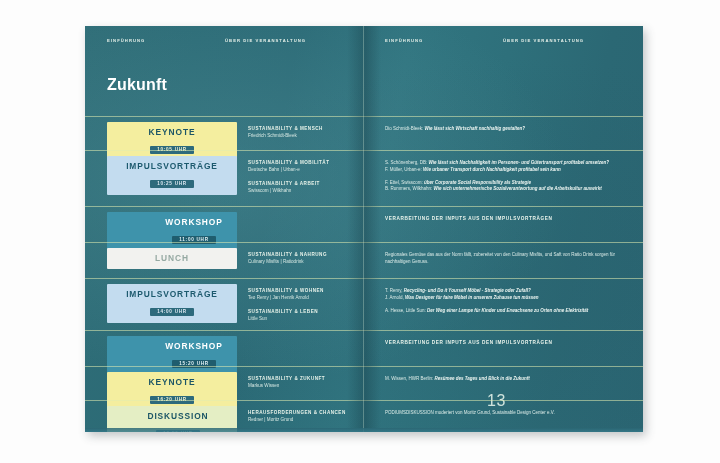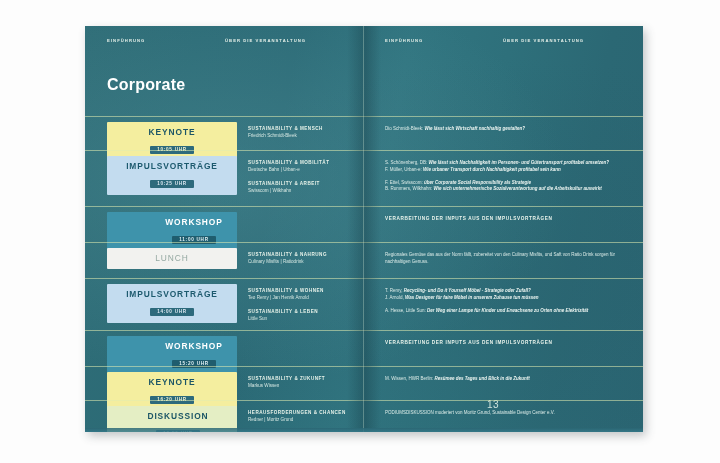--- a/index.html
+++ b/index.html
@@ -42,21 +42,21 @@
     background:linear-gradient(90deg,rgba(20,55,65,0) 0%,rgba(18,52,62,.30) 46%,rgba(18,52,62,.34) 54%,rgba(20,55,65,0) 100%);
     pointer-events:none;
   }
   #gutterline{position:absolute;left:278px;top:0;bottom:0;width:1px;background:rgba(200,225,205,.35);}
 
   
   .runhead{position:absolute;top:12px;font-size:4.2px;letter-spacing:1.05px;
            color:#e7f1ea;font-weight:700;text-transform:uppercase;white-space:nowrap;}
   .rh-a{left:22px;} .rh-b{left:140px;}
 
-  .page-no{position:absolute;bottom:22px;font-size:10px;color:#cfe3dd;letter-spacing:.5px;}
+  .page-no{position:absolute;bottom:22px;font-size:16px;color:#cfe3dd;letter-spacing:.5px;}
   #pnL{left:126px;} #pnR{left:124px;}
 
   
   #title{position:absolute;left:22px;top:50px;font-size:16px;font-weight:700;
          color:#ffffff;letter-spacing:.2px;}
 
   
   .rows{position:absolute;left:0;right:0;top:78px;margin-top:12px;}
   .row{position:relative;box-sizing:border-box;border-top:1px solid rgba(226,236,176,.55);}
   .row.first{border-top:1px solid rgba(226,236,176,.55);}
@@ -86,21 +86,21 @@
 
   .b-impuls{background:#c3dcef;}
   .b-impuls .bname{color:#1d5a6e;}
   .b-impuls .btime{background:#2d6a7c;color:#dfeaf3;}
 
   .b-workshop{background:#3e93ab;padding-left:48px;}
   .b-workshop .bname{color:#ffffff;}
   .b-workshop .btime{background:#1f5d6e;color:#e4f2f5;}
 
   .b-lunch{background:#f2f2ef;}
-  .b-lunch .bname{color:#95a9a2;font-weight:400;}
+  .b-lunch .bname{color:#95a9a2;font-weight:700;}
 
   .b-disk{background:#e4eec4;padding-left:16px;}
   .b-disk .bname{color:#1b5566;}
   .b-disk .btime{background:#2d6a7c;color:#eef3d8;}
 
   
   .meta{position:absolute;left:163px;top:9px;width:112px;}
   .meta .grp{margin-bottom:7px;}
   .meta .grp:last-child{margin-bottom:0;}
   .meta .topic{font-size:4.6px;font-weight:700;letter-spacing:.5px;color:#e8f3ea;
@@ -119,21 +119,21 @@
 </style>
 </head>
 <body>
 
 <div id="stage">
   <div id="spread">
 
     <div id="pageL" class="page">
       <div class="runhead rh-a">EINFÜHRUNG</div>
       <div class="runhead rh-b">ÜBER DIE VERANSTALTUNG</div>
-      <div id="title">Corporate</div>
+      <div id="title">Zukunft</div>
       <div class="page-no" id="pnL">12</div>
     </div>
 
     <div id="pageR" class="page">
       <div class="runhead rh-a">EINFÜHRUNG</div>
       <div class="runhead rh-b">ÜBER DIE VERANSTALTUNG</div>
       <div class="page-no" id="pnR">13</div>
     </div>
 
     <div class="rows" id="rows">

